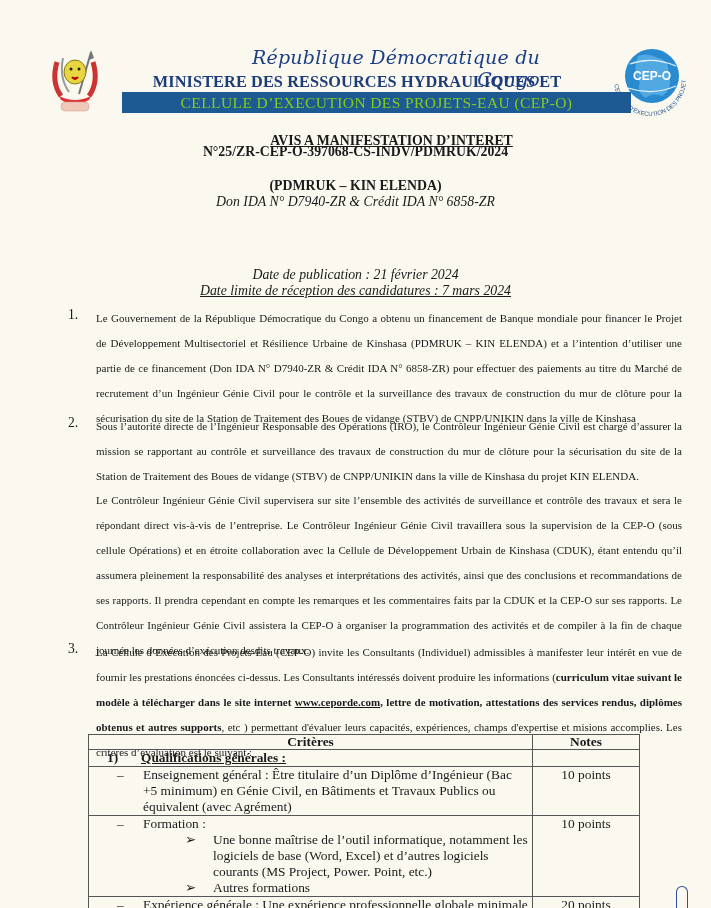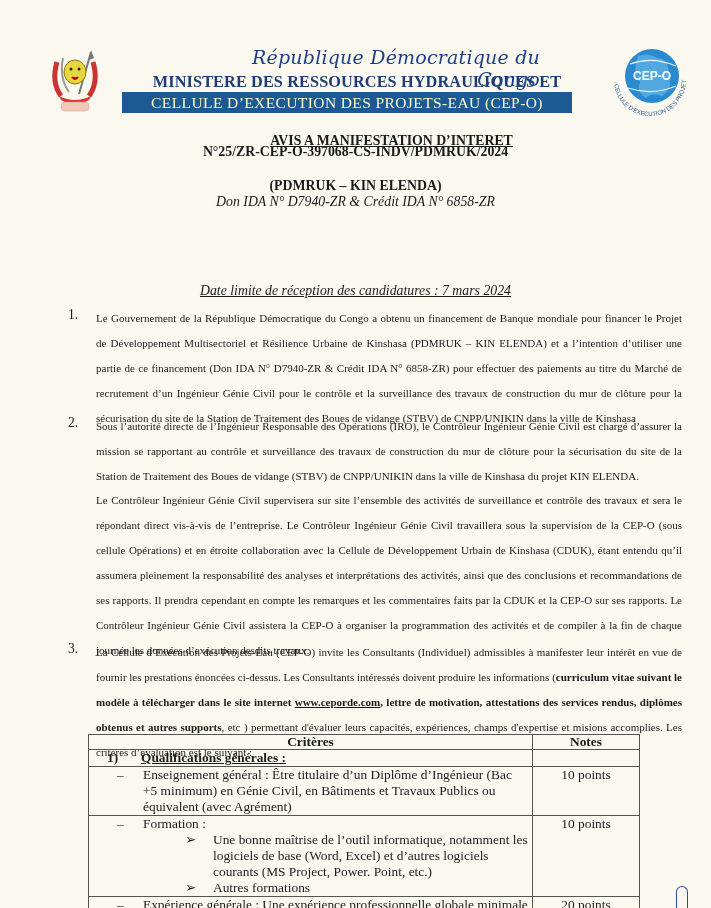--- a/index.html
+++ b/index.html
@@ -19,22 +19,22 @@
     position: absolute; left: 200px; top: 46px; width: 340px; text-align: right;
     font-family: "DejaVu Serif", serif; font-style: italic; font-weight: normal;
     font-size: 19px; color: #1c3f86; letter-spacing: 0.2px;
   }
   .ministry {
     position: absolute; left: 132px; top: 72px; width: 450px; text-align: center;
     font-family: "Liberation Serif", serif; font-weight: bold;
     font-size: 16.3px; color: #1c3c7a; letter-spacing: 0.1px;
   }
   .cep-band {
-    position: absolute; left: 122px; top: 92px; width: 450px; height: 21px;
-    background: #1d5a94; color: #fef9c3; text-align: center;
+    position: absolute; left: 122px; top: 92px; width: 509px; height: 21px;
+    background: #1d5a94; color: #84cc16; text-align: center;
     font-family: "Liberation Serif", serif; font-size: 15.5px; line-height: 21px;
     letter-spacing: 0.4px;
   }
 
   
   .center { position: absolute; left: 0; width: 711px; text-align: center; font-size: 13.8px; line-height: 17px; }
   .t-avis { top: 132px; font-weight: bold; text-decoration: underline; padding-left: 36px; }
   .t-ref { top: 143px; font-weight: bold; }
   .t-proj { top: 160px; font-weight: bold; }
   .t-acr { top: 177px; font-weight: bold; }
@@ -108,20 +108,21 @@
     <path d="M32 44 Q56 52 80 42" stroke="#e6f2fb" stroke-width="1.2" fill="none"></path>
     <text x="56" y="36" text-anchor="middle" font-family="Liberation Sans, sans-serif" font-weight="bold" font-size="12" fill="#ffffff">CEP-O</text>
     <text font-family="Liberation Sans, sans-serif" font-size="6" fill="#2a5a90"><textPath href="#ring" startOffset="4%">CELLULE D'EXECUTION DES PROJETS-EAU</textPath></text>
   </svg>
 
   <div class="center t-avis">AVIS A MANIFESTATION D’INTERET</div>
   <div class="center t-ref">N°25/ZR-CEP-O-397068-CS-INDV/PDMRUK/2024</div>
   <div class="center t-acr">(PDMRUK – KIN ELENDA)</div>
   <div class="center t-don">Don IDA N° D7940-ZR &amp; Crédit IDA N° 6858-ZR</div>
 
+  <div class="center t-pub">Date de publication : 21 février 2024</div>
   <div class="center t-lim">Date limite de réception des candidatures : 7 mars 2024</div>
 
   <div class="num n1">1.</div>
   <div class="para p1">Le Gouvernement de la République Démocratique du Congo a obtenu un financement de Banque mondiale pour financer le Projet de Développement Multisectoriel et Résilience Urbaine de Kinshasa (PDMRUK – KIN ELENDA) et a l’intention d’utiliser une partie de ce financement (Don IDA N° D7940-ZR &amp; Crédit IDA N° 6858-ZR) pour effectuer des paiements au titre du Marché de recrutement d’un Ingénieur Génie Civil pour le contrôle et la surveillance des travaux de construction du mur de clôture pour la sécurisation du site de la Station de Traitement des Boues de vidange (STBV) de CNPP/UNIKIN dans la ville de Kinshasa</div>
 
   <div class="num n2">2.</div>
   <div class="para p2">Sous l’autorité directe de l’Ingénieur Responsable des Opérations (IRO), le Contrôleur Ingénieur Génie Civil est chargé d’assurer la mission se rapportant au contrôle et surveillance des travaux de construction du mur de clôture pour la sécurisation du site de la Station de Traitement des Boues de vidange (STBV) de CNPP/UNIKIN dans la ville de Kinshasa du projet KIN ELENDA.</div>
   <div class="para p2b">Le Contrôleur Ingénieur Génie Civil supervisera sur site l’ensemble des activités de surveillance et contrôle des travaux et sera le répondant direct vis-à-vis de l’entreprise. Le Contrôleur Ingénieur Génie Civil travaillera sous la supervision de la CEP-O (sous cellule Opérations) et en étroite collaboration avec la Cellule de Développement Urbain de Kinshasa (CDUK), étant entendu qu’il assumera pleinement la responsabilité des analyses et interprétations des activités, ainsi que des conclusions et recommandations de ses rapports. Il prendra cependant en compte les remarques et les commentaires faits par la CDUK et la CEP-O sur ses rapports. Le Contrôleur Ingénieur Génie Civil assistera la CEP-O à organiser la programmation des activités et de compiler à la fin de chaque journée les données d’exécution desdits travaux.</div>
 
   <div class="num n3">3.</div>

